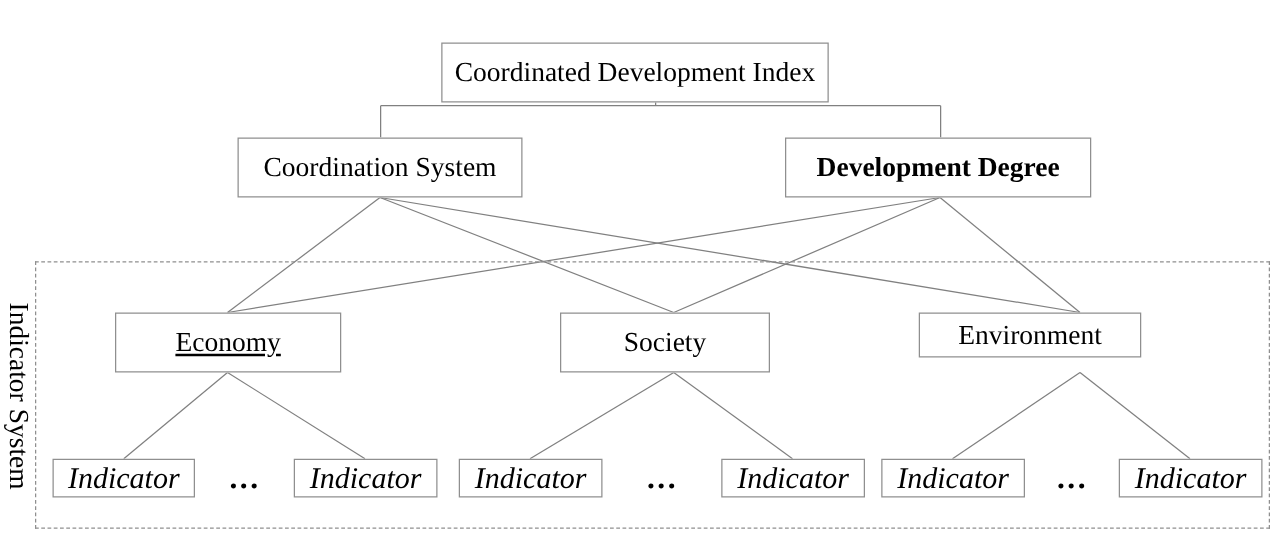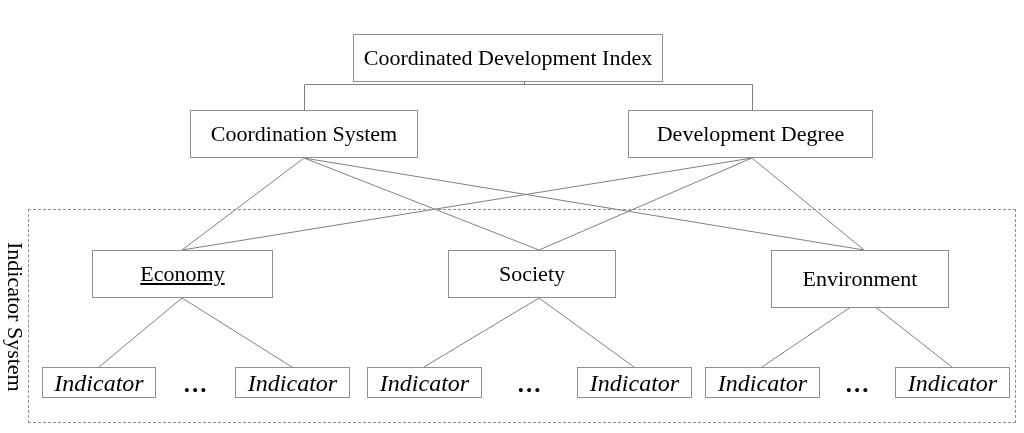--- a/index.html
+++ b/index.html
@@ -96,25 +96,25 @@
       <line x1="864" y1="298" x2="952" y2="367"></line>
     </g>
   </svg>
 
   <div class="group-box"></div>
   <div class="group-label">Indicator System</div>
 
   <div class="node" style="left:353px; top:10px; width:310px; height:48px;margin-top:24px;">Coordinated Development Index</div>
 
   <div class="node" style="left:190px; top:110px; width:228px; height:48px;">Coordination System</div>
-  <div class="node" style="left:628px; top:110px; width:245px; height:48px;">Development Degree</div>
+  <div class="node" style="left:628px; top:110px; width:245px; height:48px;font-weight:bold;">Development Degree</div>
 
   <div class="node" style="left:92px;  top:250px; width:181px; height:48px;text-decoration:underline;">Economy</div>
   <div class="node" style="left:448px; top:250px; width:168px; height:48px;">Society</div>
-  <div class="node" style="left:771px; top:250px; width:178px; height:58px;">Environment</div>
+  <div class="node" style="left:735px; top:250px; width:178px; height:36px;">Environment</div>
 
   <div class="node small" style="left:42px;  top:367px; width:114px; height:31px;">Indicator</div>
   <div class="node small" style="left:235px; top:367px; width:115px; height:31px;">Indicator</div>
   <div class="node small" style="left:367px; top:367px; width:115px; height:31px;">Indicator</div>
   <div class="node small" style="left:577px; top:367px; width:115px; height:31px;">Indicator</div>
   <div class="node small" style="left:705px; top:367px; width:115px; height:31px;">Indicator</div>
   <div class="node small" style="left:895px; top:367px; width:115px; height:31px;">Indicator</div>
 
   <div class="dots" style="left:196px; top:383px;">...</div>
   <div class="dots" style="left:530px; top:383px;">...</div>

